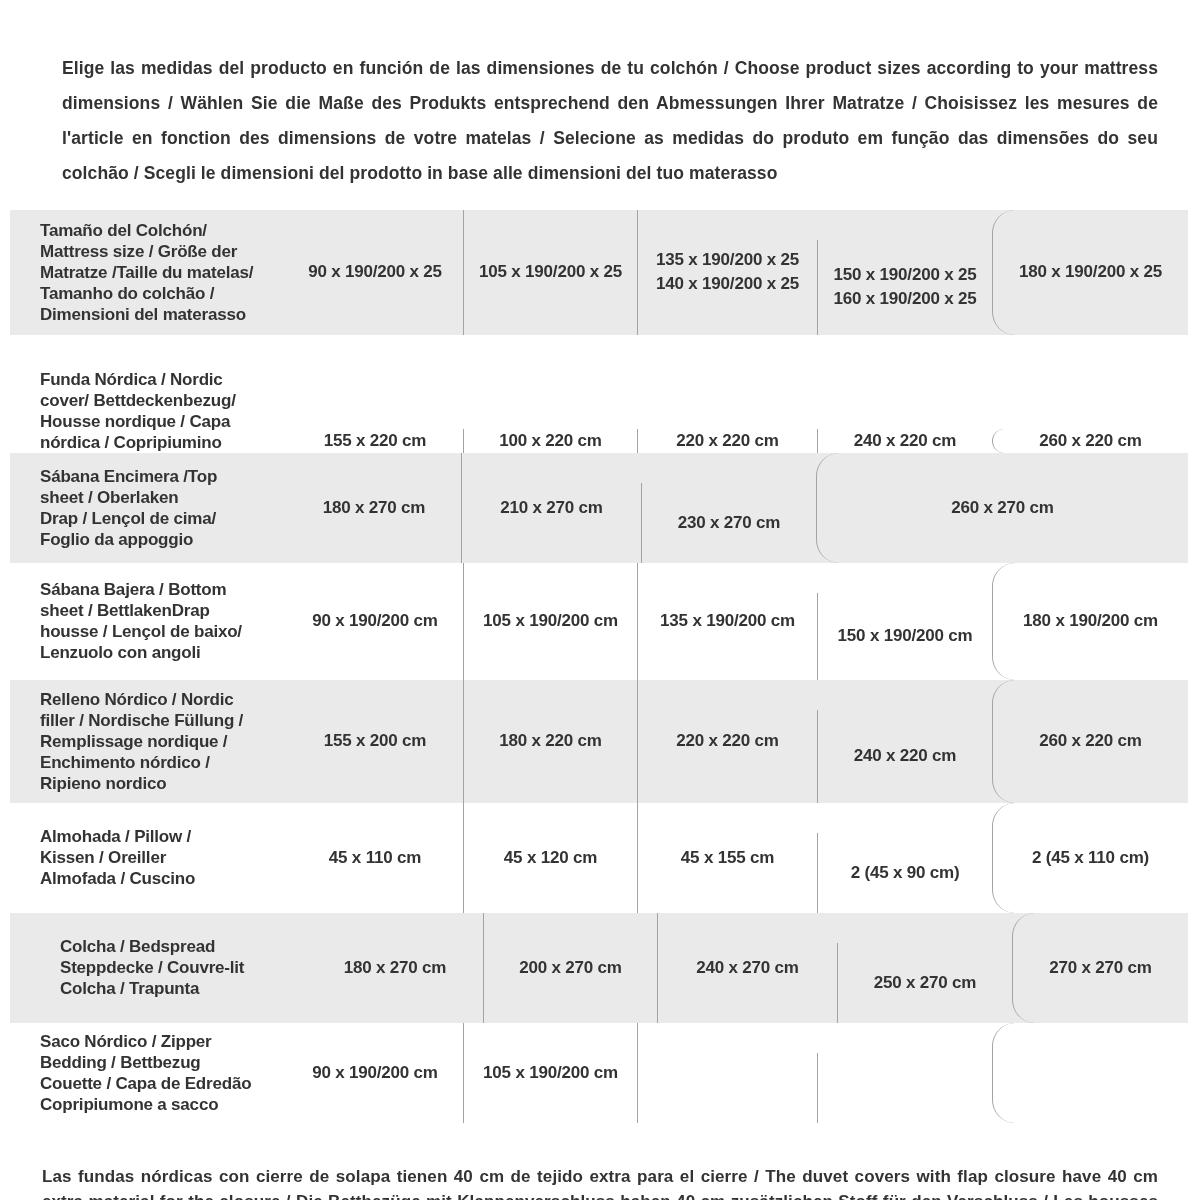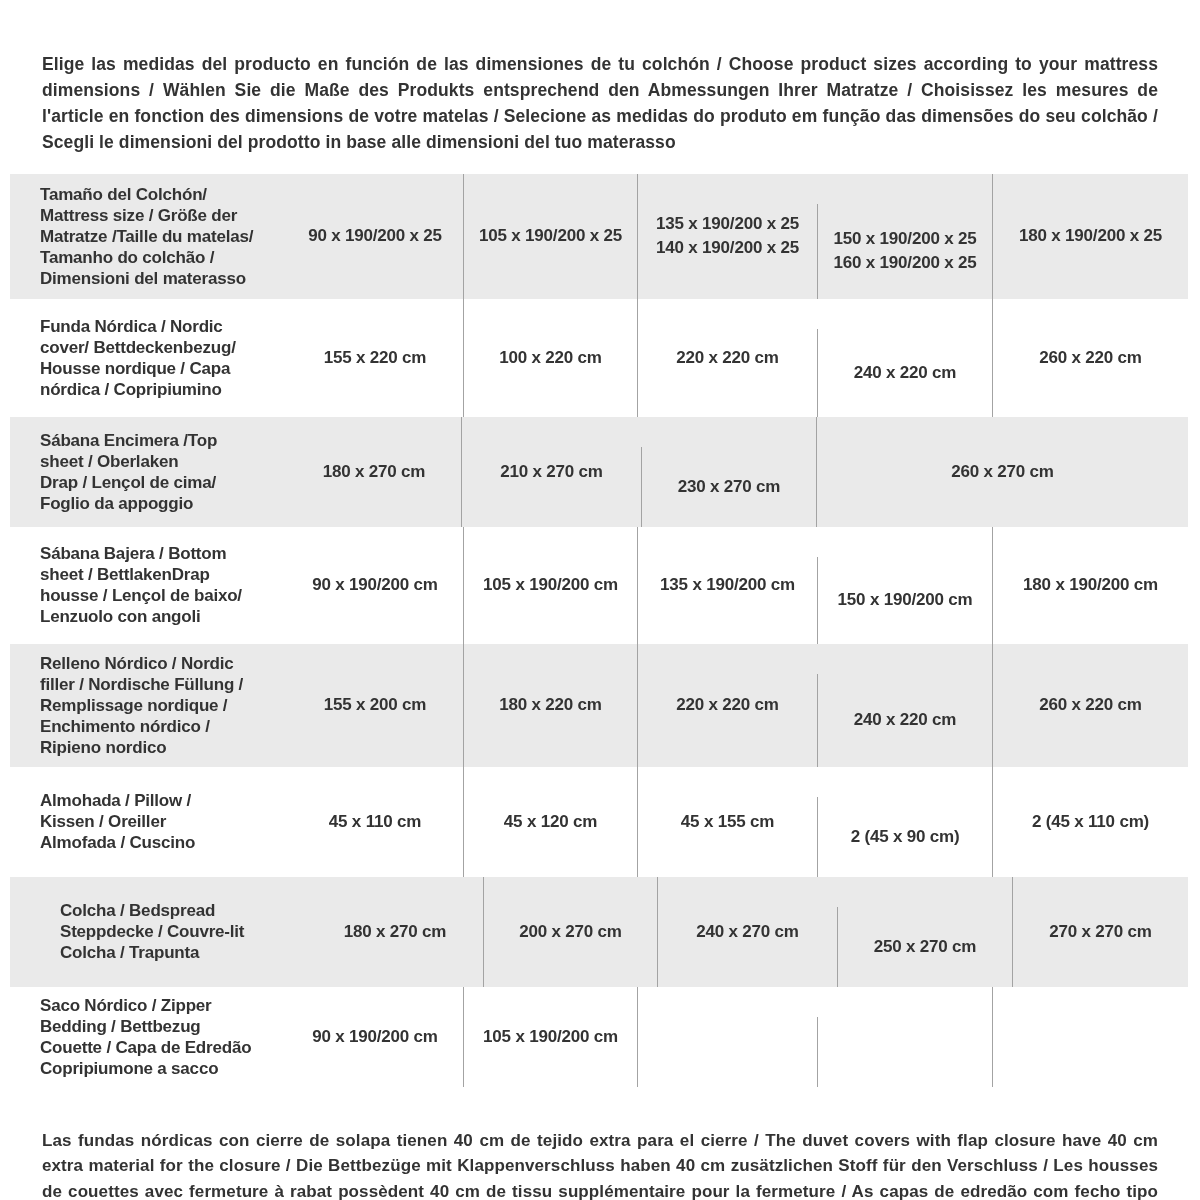--- a/index.html
+++ b/index.html
@@ -4,33 +4,33 @@
 <style>
   html,body{margin:0;padding:0;background:#ffffff;}
   body{
     width:1200px;height:1200px;
     font-family:"Liberation Sans",sans-serif;
     font-weight:bold;
     color:#333333;
     overflow:hidden;
   }
   .intro{
-    padding:33px 42px 0 42px;
+    padding:33px 42px 0 62px;
     font-size:17.5px;
-    line-height:26px;
+    line-height:35px;
     text-align:justify;
     letter-spacing:0.1px;
   }
   .size-table{
     margin:19px 12px 0 10px;
   }
   .t-row{display:flex;}
   .t-row:nth-child(odd){background:#eaeaea;}
   .t-row:nth-child(1){height:125px;}
-  .t-row:nth-child(2){height:118px;}
+  .t-row:nth-child(2){height:118px;align-items:flex-end;}
   .t-row:nth-child(3){height:110px;}
   .t-row:nth-child(4){height:117px;}
   .t-row:nth-child(5){height:123px;}
   .t-row:nth-child(6){height:110px;}
   .t-row:nth-child(7){height:110px;padding-left:20px;}
   .t-row:nth-child(8){height:100px;}
   .cell{
     display:flex;align-items:center;
     box-sizing:border-box;
     white-space:pre-line;
@@ -47,21 +47,21 @@
     text-align:center;
     font-size:17px;
     line-height:24px;
     letter-spacing:-0.2px;
   }
   .val + .val{border-left:1px solid #a3a3a3;}
   .c1{width:176px;}
   .c2{width:174px;}
   .c3{width:180px;}
   .c4{width:175px;margin-top:30px;}
-  .c5{flex:1;}
+  .c5{flex:1;border-radius:23px;}
   .footnote{
     padding:24px 42px 0 42px;
     font-size:17px;
     line-height:25.5px;
     text-align:justify;
     letter-spacing:0.1px;
   }
 </style>
 </head>
 <body>

